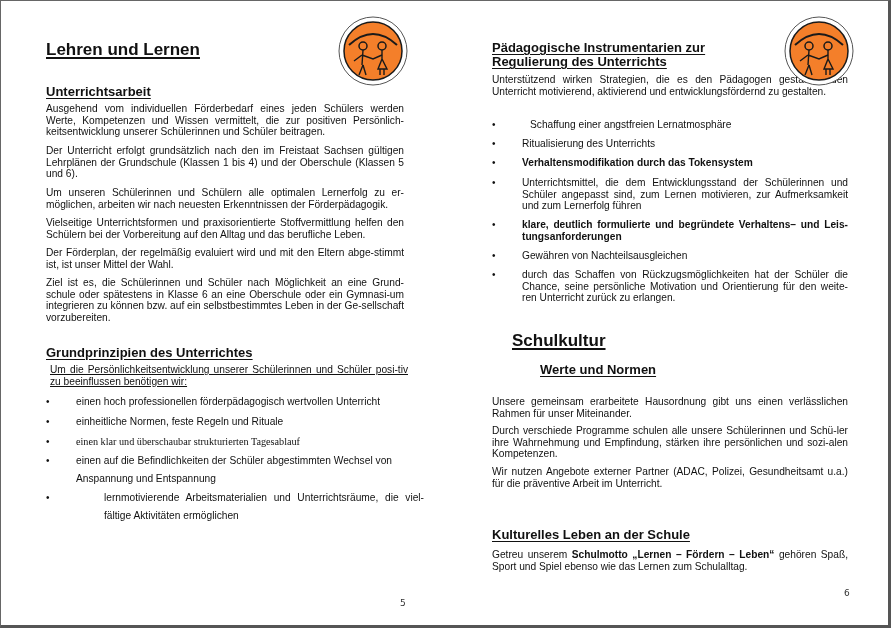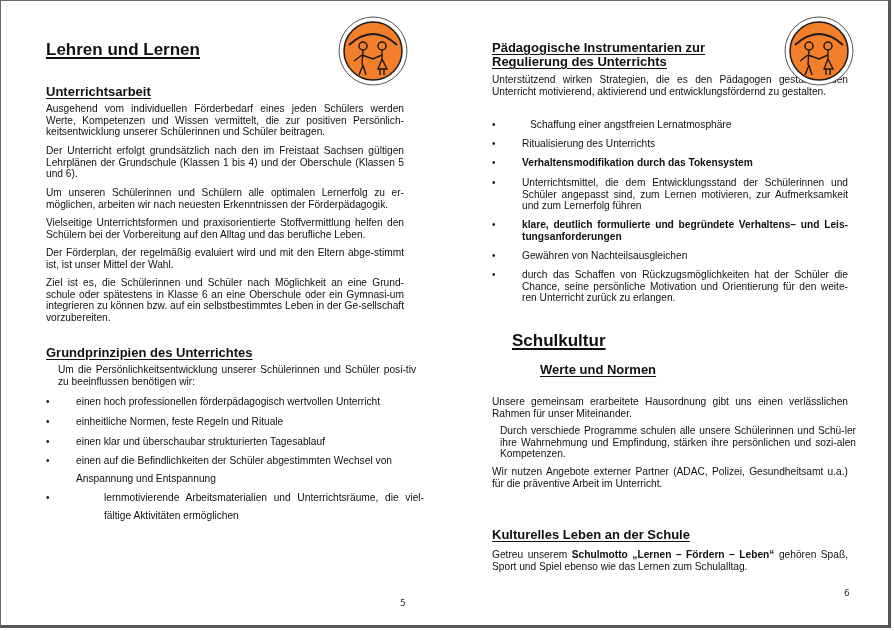--- a/index.html
+++ b/index.html
@@ -52,33 +52,33 @@
 
     <h2 class="h2" style="top:85px;left:0;text-align:right;">Unterrichtsarbeit</h2>
     <p class="p" style="top:103px;left:0;width:358px;">Ausgehend vom individuellen Förderbedarf eines jeden Schülers werden Werte, Kompetenzen und Wissen vermittelt, die zur positiven Persönlich-keitsentwicklung unserer Schülerinnen und Schüler  beitragen.</p>
     <p class="p" style="top:145px;left:0;width:358px;">Der Unterricht erfolgt grundsätzlich nach den im Freistaat Sachsen  gültigen Lehrplänen der Grundschule (Klassen 1 bis 4) und der Oberschule (Klassen 5 und 6).</p>
     <p class="p" style="top:187px;left:0;width:358px;">Um unseren Schülerinnen und Schülern alle optimalen Lernerfolg zu er-möglichen, arbeiten wir nach neuesten Erkenntnissen der Förderpädagogik.</p>
     <p class="p" style="top:217px;left:0;width:358px;">Vielseitige Unterrichtsformen und praxisorientierte Stoffvermittlung helfen den Schülern bei der Vorbereitung auf den Alltag und das berufliche Leben.</p>
     <p class="p" style="top:247px;left:0;width:358px;">Der Förderplan, der regelmäßig evaluiert wird und mit den Eltern abge-stimmt ist, ist unser Mittel der Wahl.</p>
     <p class="p" style="top:277px;left:0;width:358px;">Ziel ist es, die Schülerinnen und Schüler nach Möglichkeit an eine Grund-schule oder spätestens in Klasse 6 an eine Oberschule oder ein Gymnasi-um integrieren zu können bzw. auf ein selbstbestimmtes Leben in der Ge-sellschaft vorzubereiten.</p>
 
     <h2 class="h2" style="top:346px;left:0;text-decoration:underline;">Grundprinzipien des Unterrichtes</h2>
-    <p class="p" style="top:364px;left:12px;width:358px;">Um die Persönlichkeitsentwicklung unserer Schülerinnen und Schüler posi-tiv zu beeinflussen benötigen wir:</p>
+    <p class="p" style="top:364px;left:4px;width:358px;text-decoration:underline;">Um die Persönlichkeitsentwicklung unserer Schülerinnen und Schüler posi-tiv zu beeinflussen benötigen wir:</p>
 
     <div class="bul loose" style="top:393px;left:0;width:358px;">
       <span class="dot"></span>
       <span class="txt" style="width:320px;">einen hoch professionellen förderpädagogisch wertvollen Unterricht</span>
     </div>
     <div class="bul loose" style="top:413px;left:0;width:358px;">
       <span class="dot"></span>
       <span class="txt" style="width:320px;">einheitliche Normen, feste Regeln und Rituale</span>
     </div>
     <div class="bul loose" style="top:433px;left:0;width:358px;">
       <span class="dot"></span>
-      <span class="txt" style="width:320px;">einen klar und überschaubar strukturierten Tagesablauf</span>
+      <span class="txt" style="width:320px;font-family:Liberation Serif, serif;">einen klar und überschaubar strukturierten Tagesablauf</span>
     </div>
     <div class="bul loose" style="top:452px;left:0;width:358px;">
       <span class="dot"></span>
       <span class="txt" style="width:316px;">einen auf die Befindlichkeiten der Schüler abgestimmten Wechsel von Anspannung und Entspannung</span>
     </div>
     <div class="bul loose" style="top:489px;left:0;width:358px;">
       <span class="dot"></span>
       <span class="txt" style="width:320px;margin-left:28px;">lernmotivierende Arbeitsmaterialien und Unterrichtsräume, die viel-fältige Aktivitäten ermöglichen</span>
     </div>
   </div>
@@ -127,21 +127,21 @@
     </div>
     <div class="bul" style="top:269px;left:0;width:356px;">
       <span class="dot"></span>
       <span class="txt" style="width:326px;">durch das Schaffen von Rückzugsmöglichkeiten hat der Schüler die Chance, seine persönliche Motivation und Orientierung für den weite-ren Unterricht zurück zu erlangen.</span>
     </div>
 
     <h1 class="h1" style="top:331px;left:0;margin-left:20px;">Schulkultur</h1>
 
     <h2 class="h2" style="top:363px;left:0;margin-left:48px;">Werte und Normen</h2>
     <p class="p" style="top:396px;left:0;width:356px;">Unsere gemeinsam erarbeitete Hausordnung gibt uns einen verlässlichen Rahmen für unser Miteinander.</p>
-    <p class="p" style="top:425px;left:8px;width:356px;">Durch verschiede Programme schulen alle unsere Schülerinnen und Schü-ler ihre Wahrnehmung und Empfindung, stärken ihre persönlichen und sozi-alen Kompetenzen.</p>
+    <p class="p" style="top:425px;left:0;width:356px;">Durch verschiede Programme schulen alle unsere Schülerinnen und Schü-ler ihre Wahrnehmung und Empfindung, stärken ihre persönlichen und sozi-alen Kompetenzen.</p>
     <p class="p" style="top:466px;left:0;width:356px;">Wir nutzen Angebote externer Partner (ADAC, Polizei, Gesundheitsamt u.a.) für die präventive Arbeit im Unterricht.</p>
 
     <h2 class="h2" style="top:528px;left:0;">Kulturelles Leben an der Schule</h2>
     <p class="p" style="top:549px;left:0;width:356px;"><span>Getreu unserem </span><b class="motto">Schulmotto „Lernen – Fördern – Leben“</b><span> gehören Spaß, Sport und Spiel ebenso wie das Lernen zum Schulalltag.</span></p>
   </div>
 
   <svg class="logo" style="left:336px;top:15px;" width="72" height="72" viewBox="0 0 72 72">
     <circle cx="36" cy="36" r="34" fill="#fff" stroke="#555" stroke-width="1"></circle>
     <circle cx="36" cy="36" r="29" fill="#f47f2a" stroke="#1a1a1a" stroke-width="1.5"></circle>
     <path d="M12 30 Q36 8 60 30" fill="none" stroke="#1a1a1a" stroke-width="2"></path>

